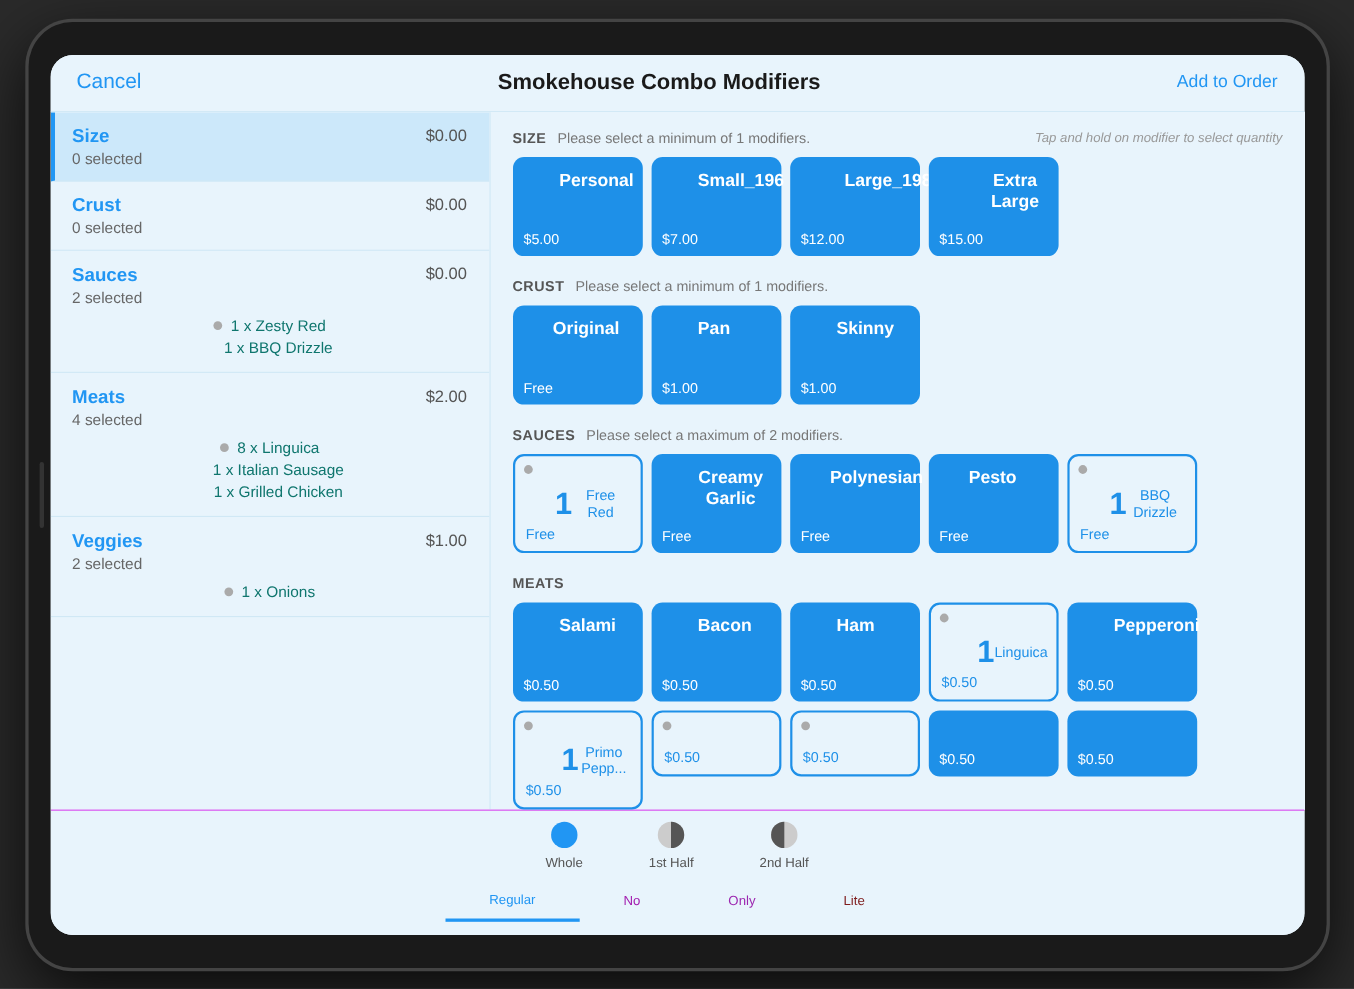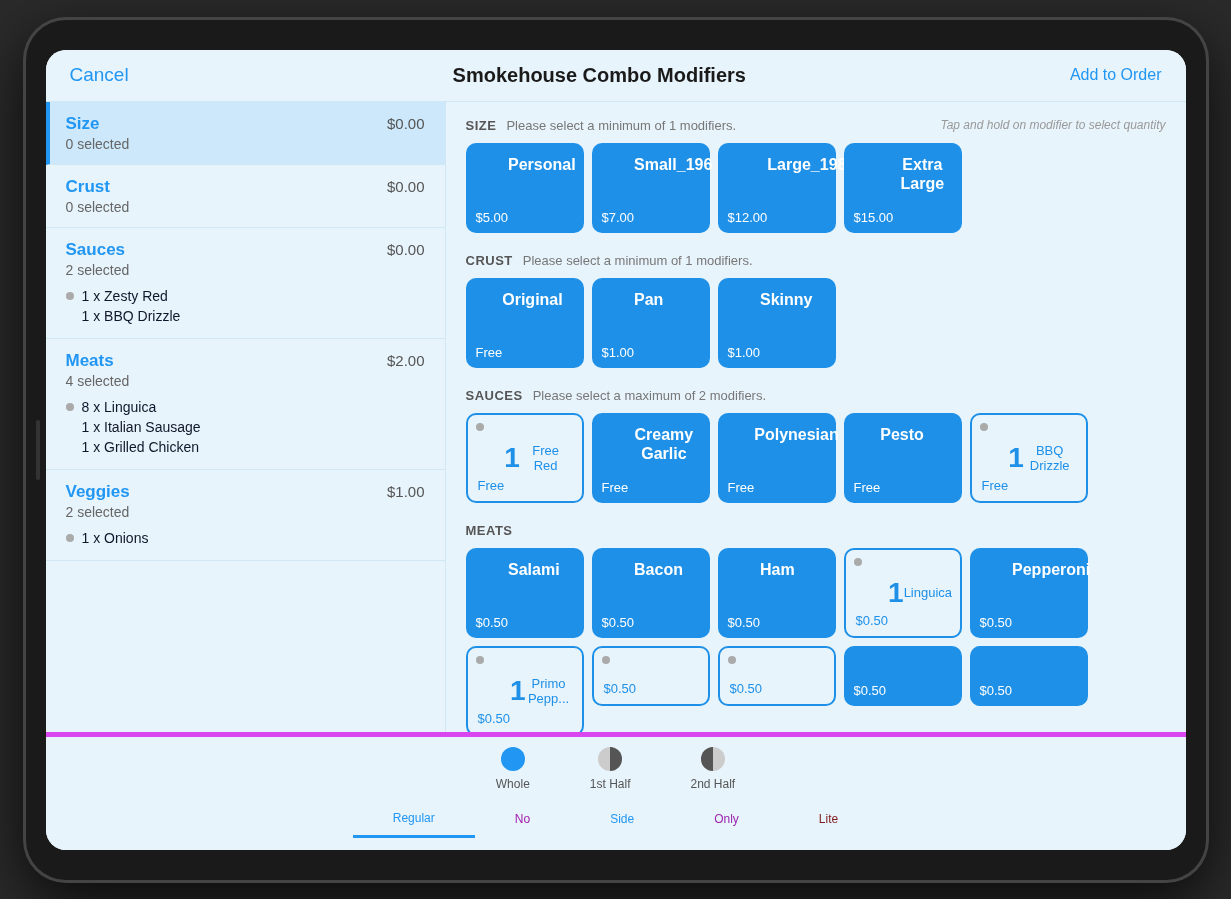--- a/index.html
+++ b/index.html
@@ -115,22 +115,23 @@
       font-size: 14px;
       margin-top: 2px;
     }
     .sidebar-item-list {
       margin-top: 8px;
     }
     .sidebar-item-entry {
       display: flex;
       align-items: center;
       font-size: 14px;
-      color: #0f172a;
+      color: #0f766e;
       padding: 2px 0;
+      justify-content: center;
     }
     .sidebar-item-dot {
       width: 8px;
       height: 8px;
       border-radius: 50%;
       background: #aaa;
       margin-right: 8px;
       flex-shrink: 0;
     }
     
@@ -231,21 +232,21 @@
       width: 8px;
       height: 8px;
       border-radius: 50%;
       background: rgba(255,255,255,0.5);
     }
     .mod-btn.outlined .dot-indicator {
       background: #aaa;
     }
     
     .bottom-controls {
-      border-top: 5px solid #d946ef;
+      border-top: 1px solid #d946ef;
       background: #e8f4fc;
       padding: 8px 20px 12px;
     }
     .portion-row {
       display: flex;
       justify-content: center;
       gap: 60px;
       margin-bottom: 10px;
     }
     .portion-item {
@@ -595,20 +596,19 @@
           <svg class="portion-icon" viewBox="0 0 28 28">
             <circle cx="14" cy="14" r="12" fill="#ccc"></circle>
             <path d="M14 2 A12 12 0 0 0 14 26 Z" fill="#555"></path>
           </svg>
           <span class="portion-label">2nd Half</span>
         </div>
       </div>
       <div class="amount-row">
         <button class="amount-btn active">Regular</button>
         <button class="amount-btn pink">No</button>
-        <button class="amount-btn green">Side</button>
         <button class="amount-btn purple">Only</button>
         <button class="amount-btn grey">Lite</button>
       </div>
     </div>
 
   </div>
 </div>
 
 </body></html>

